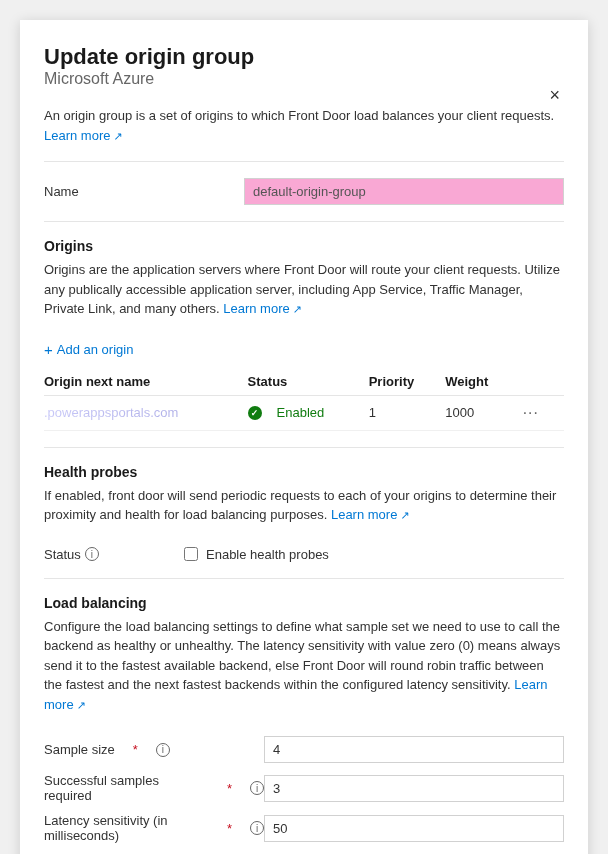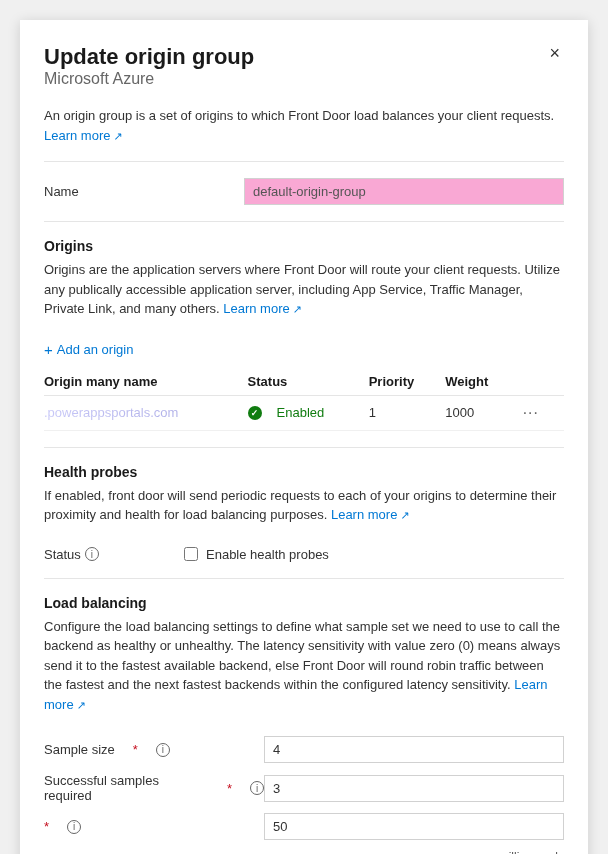--- a/index.html
+++ b/index.html
@@ -15,21 +15,21 @@
     .panel {
       background: #fff;
       width: 570px;
       padding: 24px 24px 0 24px;
       box-shadow: 0 2px 12px rgba(0,0,0,0.15);
       position: relative;
     }
     .panel-header {
       display: flex;
       justify-content: space-between;
-      align-items: flex-start;
+      align-items: flex-end;
       margin-bottom: 2px;
     }
     .panel-title {
       font-size: 22px;
       font-weight: 600;
       color: #1a1a1a;
     }
     .panel-subtitle {
       font-size: 16px;
       color: #666;
@@ -277,21 +277,21 @@
   <br>
 
   <button class="add-origin-btn">
     <span class="plus-icon">+</span>
     <span>Add an origin</span>
   </button>
 
   <table class="table">
     <thead>
       <tr>
-        <th>Origin many name</th>
+        <th>Origin next name</th>
         <th>Status</th>
         <th>Priority</th>
         <th>Weight</th>
         <th></th>
       </tr>
     </thead>
     <tbody>
       <tr>
         <td>
           <a href="#" class="origin-hostname">.powerappsportals.com</a>
@@ -355,20 +355,21 @@
       <div class="field-label">
         <span>Successful samples required</span>
         <span class="required-star"> *</span>
         <span class="info-icon">i</span>
       </div>
       <input type="text" class="field-input" value="3" style="">
     </div>
 
     <div class="field-row">
       <div class="field-label">
+        <span>Latency sensitivity (in milliseconds)</span>
         <span class="required-star"> *</span>
         <span class="info-icon">i</span>
       </div>
       <input type="text" class="field-input" value="50" style="">
     </div>
 
     <div class="milliseconds-note">milliseconds</div>
   </div>
 
   

